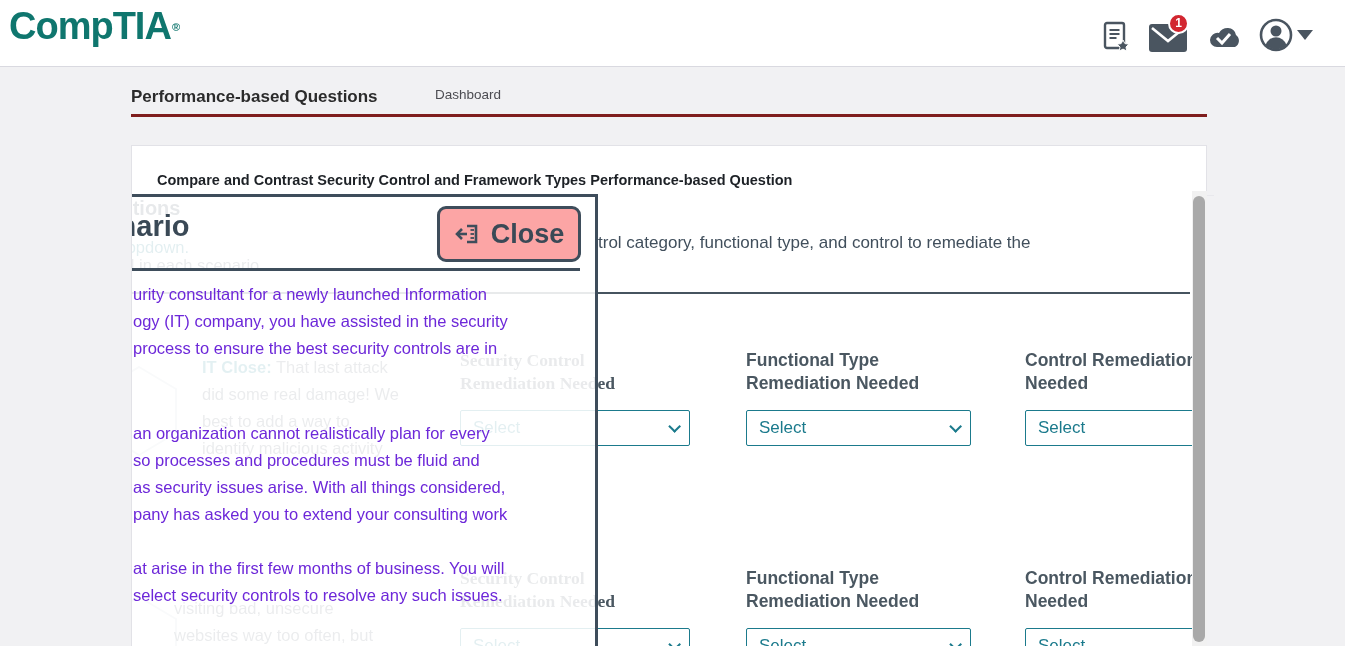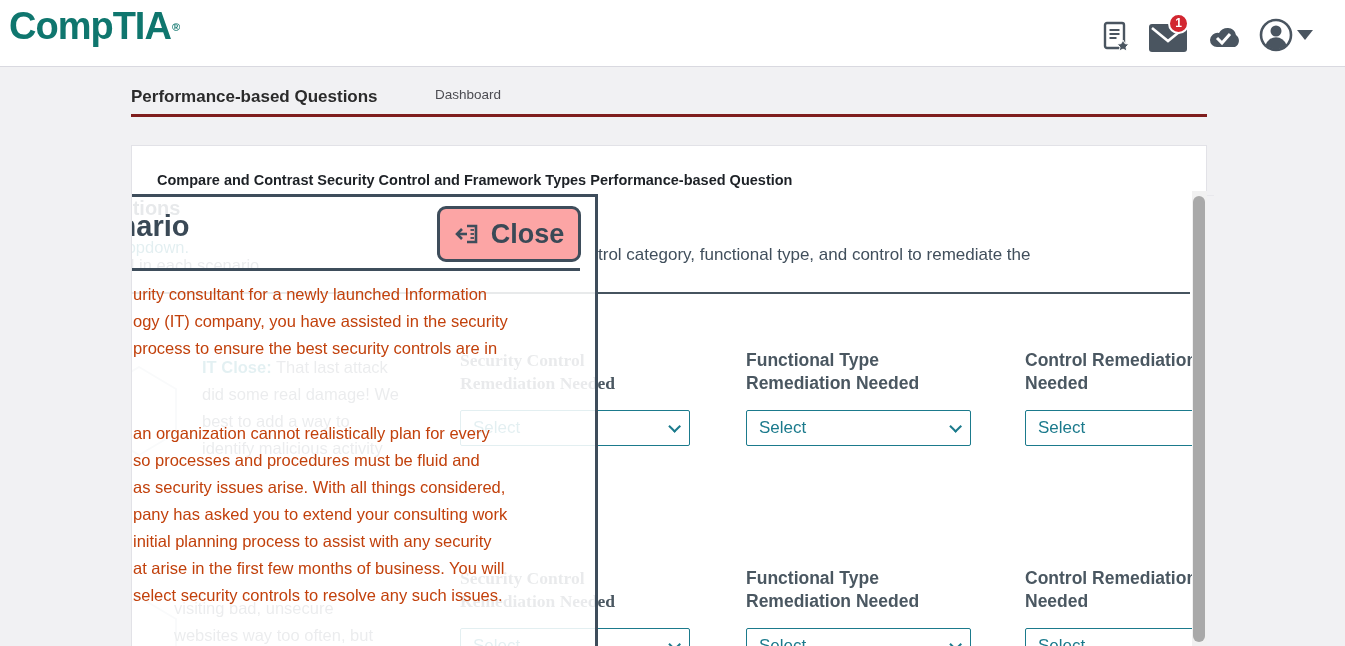--- a/index.html
+++ b/index.html
@@ -26,21 +26,21 @@
   
   .viewport { position:absolute; left:0; top:45px; width:1060px; height:456px; background:#fff; overflow:hidden; }
   .scrollbar { position:absolute; left:1060px; top:45px; width:15px; height:456px; background:#f1f1f1; }
   .scroll-thumb { position:absolute; left:1px; top:5px; width:12px; height:446px; background:#a9a9a9; border-radius:6px; }
 
   
   .frag { position:absolute; white-space:nowrap; }
   .instr-head { left:-66px; top:6px; font-size:20px; font-weight:bold; color:#3f4d5a; }
   .instr-link { left:-20px; top:47px; font-size:16.5px; color:#1b7a8c; }
   .instr-scen { left:-36px; top:65px; font-size:16.5px; color:#5a6570; }
-  .instr-main { left:466px; top:42px; font-size:17px; color:#414f5c;margin-top:12px; }
+  .instr-main { left:466px; top:42px; font-size:17px; color:#414f5c; }
   .divider { position:absolute; left:0; top:101px; width:1058px; height:2px; background:#46545f; }
 
   .col-label { position:absolute; font-size:17.5px; font-weight:bold; color:#4a5761; line-height:23px; white-space:nowrap; }
   .col-label span { display:block; }
   .row1-label { top:158px; } .row2-label { top:376px; }
   .c1 { left:328px;font-family:Liberation Serif, serif; } .c2 { left:614px; } .c3 { left:893px; }
 
   .sel { position:absolute; height:36px; background:#fff; border:1.5px solid #1b7a8c; border-radius:2px; display:flex; align-items:center; padding:0 12px; color:#1b7a8c; font-size:17px; cursor:pointer; }
   .row1-sel { top:219px; } .row2-sel { top:437px; }
   .s1 { left:328px; width:230px; } .s2 { left:614px; width:225px; } .s3 { left:893px; width:230px; }
@@ -48,21 +48,21 @@
 
   .chat-line { position:absolute; font-size:16.5px; color:#5b6671; white-space:nowrap; }
   .chat-line b { color:#1f8597; font-weight:bold; }
   .hexa { position:absolute; }
 
   
   .modal { position:absolute; left:-10px; top:3px; width:476px; height:453px; background:rgba(255,255,255,0.88); border-top:3px solid #3e4d5b; border-right:3px solid #3e4d5b; z-index:5; }
   .modal-head { position:absolute; left:-55px; top:13px; font-size:29px; font-weight:bold; color:#3a4956; white-space:nowrap; }
   .close-btn { position:absolute; left:315px; top:9px; width:144px; height:56px; background:#fca5a5; border:3px solid #3e4d5b; border-radius:9px; display:flex; align-items:center; justify-content:center; gap:9px; color:#3a4956; font-size:27px; font-weight:600; cursor:pointer; }
   .modal-hr { position:absolute; left:-60px; top:71px; width:518px; height:3px; background:#3e4d5b; }
-  .mline { position:absolute; left:11px; font-size:16.5px; color:#c2410c; white-space:nowrap; }
+  .mline { position:absolute; left:11px; font-size:16.5px; color:#6d28d9; white-space:nowrap; }
 </style>
 </head>
 <body>
 
 <div class="topbar">
   <div class="logo"><span>CompTIA</span><sup>®</sup></div>
 
   <svg class="tb-icon" style="left:1103px;top:21px" width="27" height="31" viewBox="0 0 27 31">
     <rect x="2" y="2" width="19" height="25" rx="2" fill="none" stroke="#4a5560" stroke-width="2.4"></rect>
     <line x1="6.5" y1="9" x2="16.5" y2="9" stroke="#4a5560" stroke-width="2"></line>
@@ -191,21 +191,20 @@
       <div class="modal-hr"></div>
 
       <div class="mline" style="top:88px">urity consultant for a newly launched Information</div>
       <div class="mline" style="top:115px">ogy (IT) company, you have assisted in the security</div>
       <div class="mline" style="top:227px">an organization cannot realistically plan for every</div>
 
       <div class="mline" style="top:142px">process to ensure the best security controls are in</div>
       <div class="mline" style="top:254px">so processes and procedures must be fluid and</div>
       <div class="mline" style="top:281px">as security issues arise. With all things considered,</div>
       <div class="mline" style="top:308px">pany has asked you to extend your consulting work</div>
-      <div class="mline" style="top:335px">initial planning process to assist with any security</div>
       <div class="mline" style="top:362px">at arise in the first few months of business. You will</div>
       <div class="mline" style="top:389px">select security controls to resolve any such issues.</div>
     </div>
   </div>
 
   <div class="scrollbar">
     <div class="scroll-thumb"></div>
   </div>
 </div>
 

